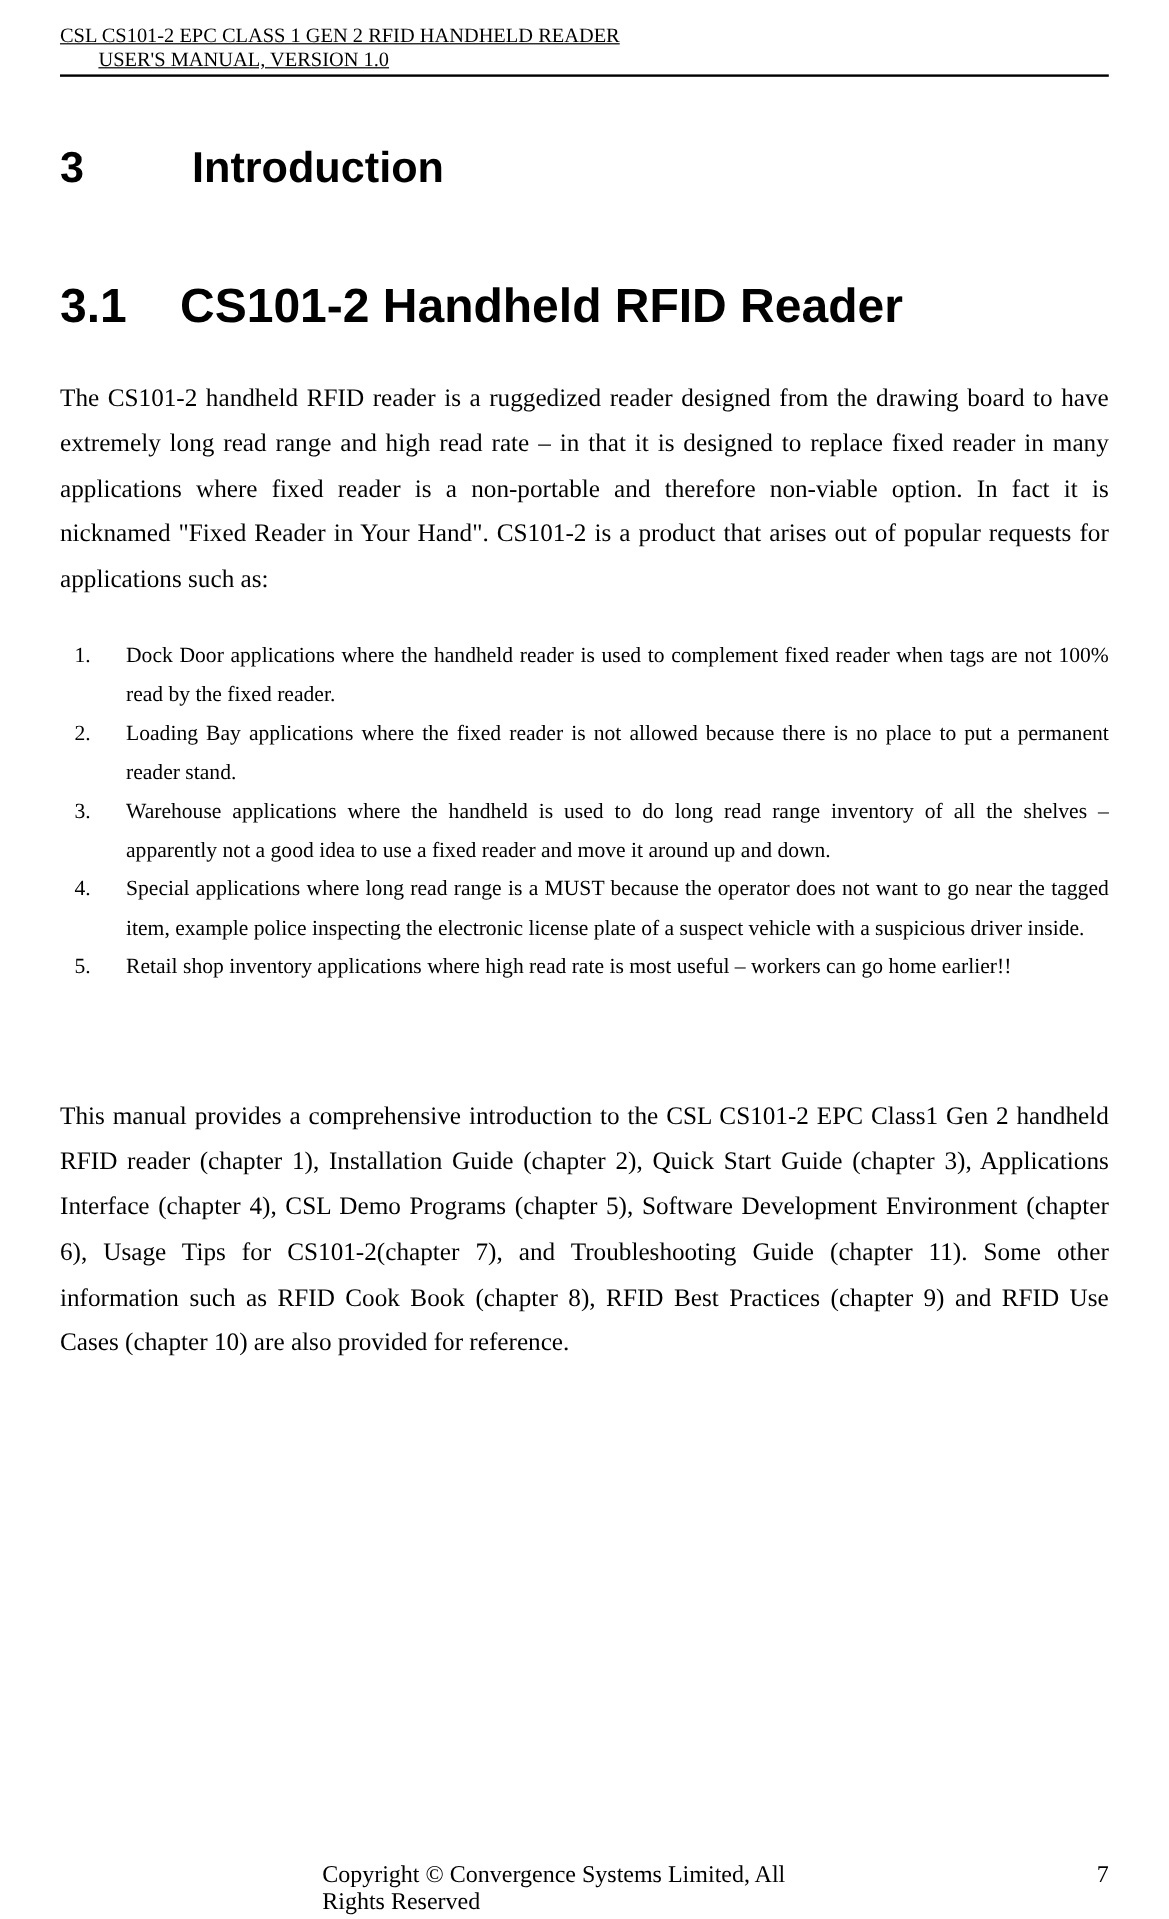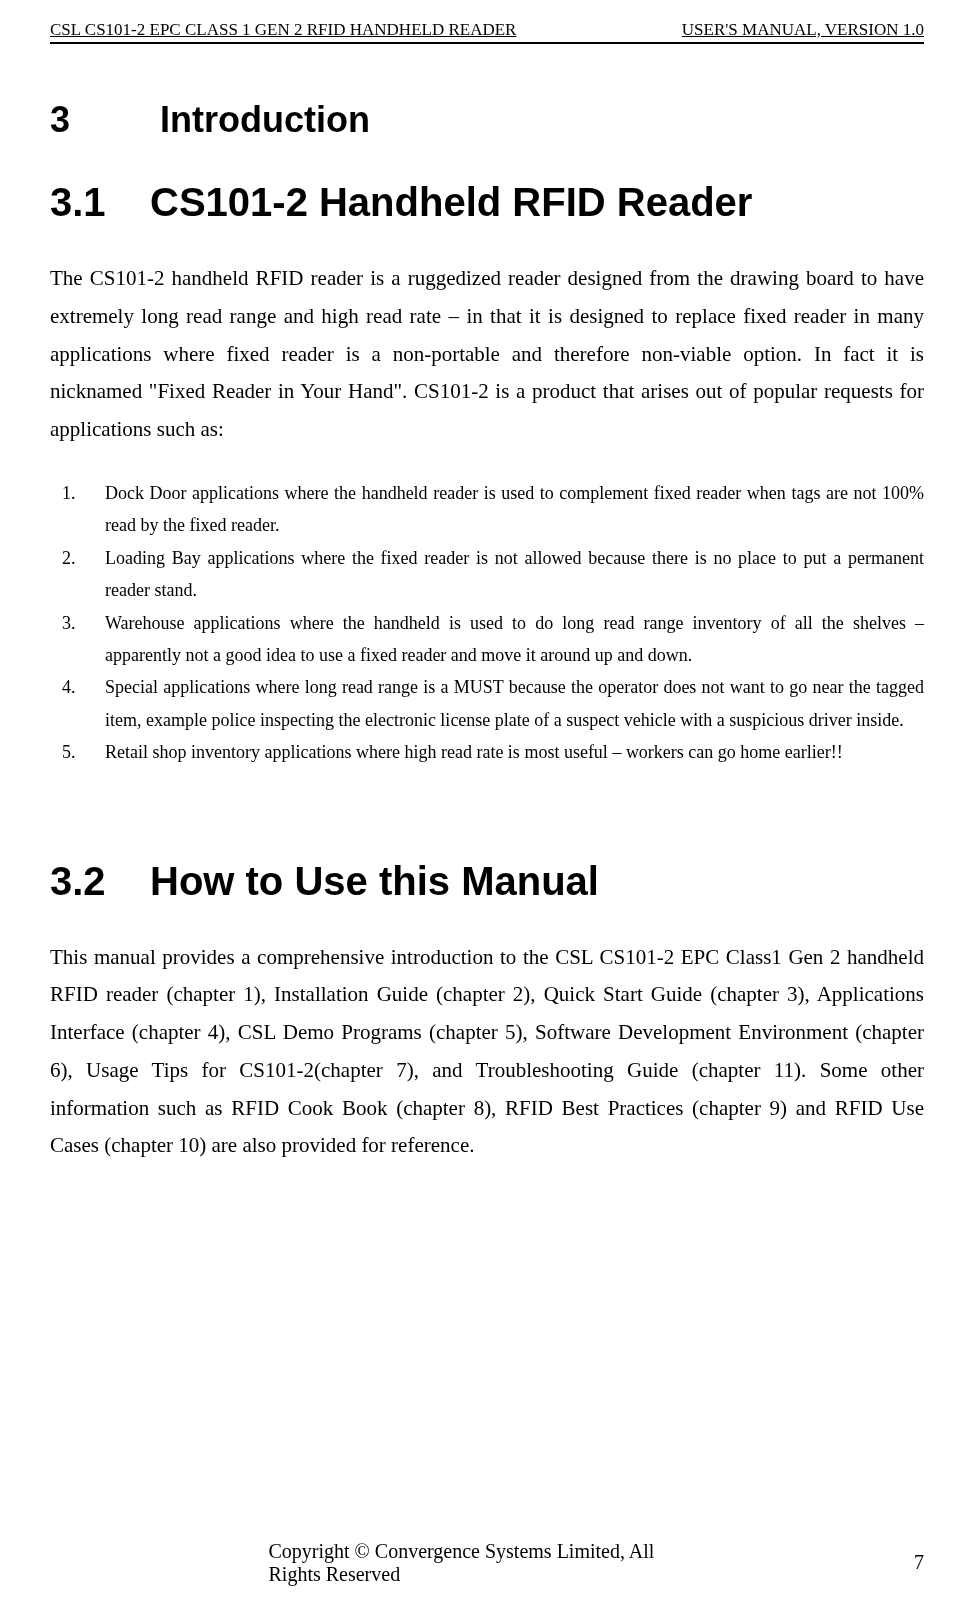--- a/index.html
+++ b/index.html
@@ -16,33 +16,34 @@
       position: relative;
       padding: 20px 50px 50px 50px;
     }
     .header {
       display: flex;
       justify-content: space-between;
       font-size: 17px;
       border-bottom: 2px solid #000;
       padding-bottom: 2px;
       margin-bottom: 55px;
+      flex-direction: column;
     }
     .header-left {
       text-decoration: underline;
     }
     .header-right {
       text-decoration: underline;
       margin-left: 32px;
     }
     h1 {
       font-family: Arial, Helvetica, sans-serif;
       font-size: 36px;
       font-weight: bold;
-      margin-bottom: 39px;
+      margin-bottom: 72px;
     }
     h1 .num {
       display: inline-block;
       width: 110px;
     }
     h2 {
       font-family: Arial, Helvetica, sans-serif;
       font-size: 40px;
       font-weight: bold;
       margin-bottom: 35px;
@@ -83,21 +84,20 @@
       margin-top: 40px;
     }
     .footer {
       position: absolute;
       bottom: 25px;
       left: 50px;
       right: 50px;
       display: flex;
       justify-content: space-between;
       font-size: 20px;
-      align-items: center;
     }
     .footer-center {
       position: absolute;
       left: 50%;
       transform: translateX(-50%);
     }
     .footer-right {
       margin-left: auto;
     }
   </style>
@@ -123,23 +123,20 @@
 
 <ol>
   <li>Dock Door applications where the handheld reader is used to complement fixed reader when tags are not 100% read by the fixed reader.</li>
   <li>Loading Bay applications where the fixed reader is not allowed because there is no place to put a permanent reader stand.</li>
   <li>Warehouse applications where the handheld is used to do long read range inventory of all the shelves – apparently not a good idea to use a fixed reader and move it around up and down.</li>
   <li>Special applications where long read range is a MUST because the operator does not want to go near the tagged item, example police inspecting the electronic license plate of a suspect vehicle with a suspicious driver inside.</li>
   <li>Retail shop inventory applications where high read rate is most useful – workers can go home earlier!!</li>
 </ol>
 
 <div class="section2">
-  <h2>
-    <span class="num">3.2</span><span>How to Use this Manual</span>
-  </h2>
 
   <p class="body-para">This manual provides a comprehensive introduction to the CSL CS101-2 EPC Class1 Gen 2 handheld RFID reader (chapter 1), Installation Guide (chapter 2), Quick Start Guide (chapter 3), Applications Interface (chapter 4), CSL Demo Programs (chapter 5), Software Development Environment (chapter 6), Usage Tips for CS101-2(chapter 7), and Troubleshooting Guide (chapter 11). Some other information such as RFID Cook Book (chapter 8), RFID Best Practices (chapter 9) and RFID Use Cases (chapter 10) are also provided for reference.</p>
 </div>
 
 <div class="footer">
   <span class="footer-center">Copyright © Convergence Systems Limited, All Rights Reserved</span>
   <span class="footer-right">7</span>
 </div>
 
 </body></html>

